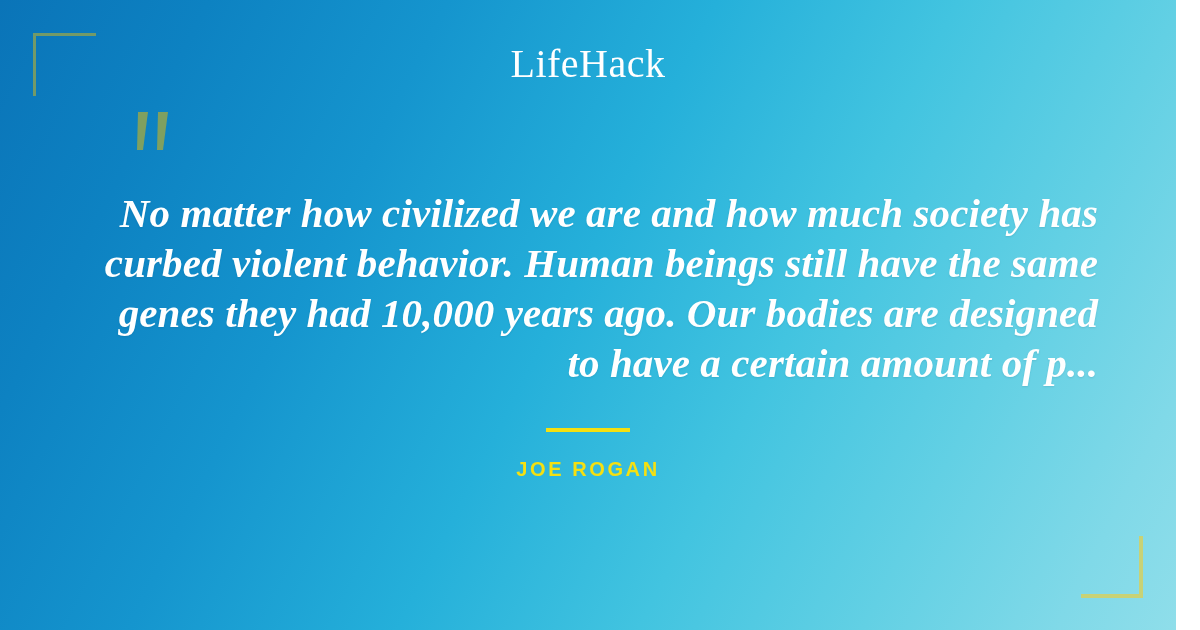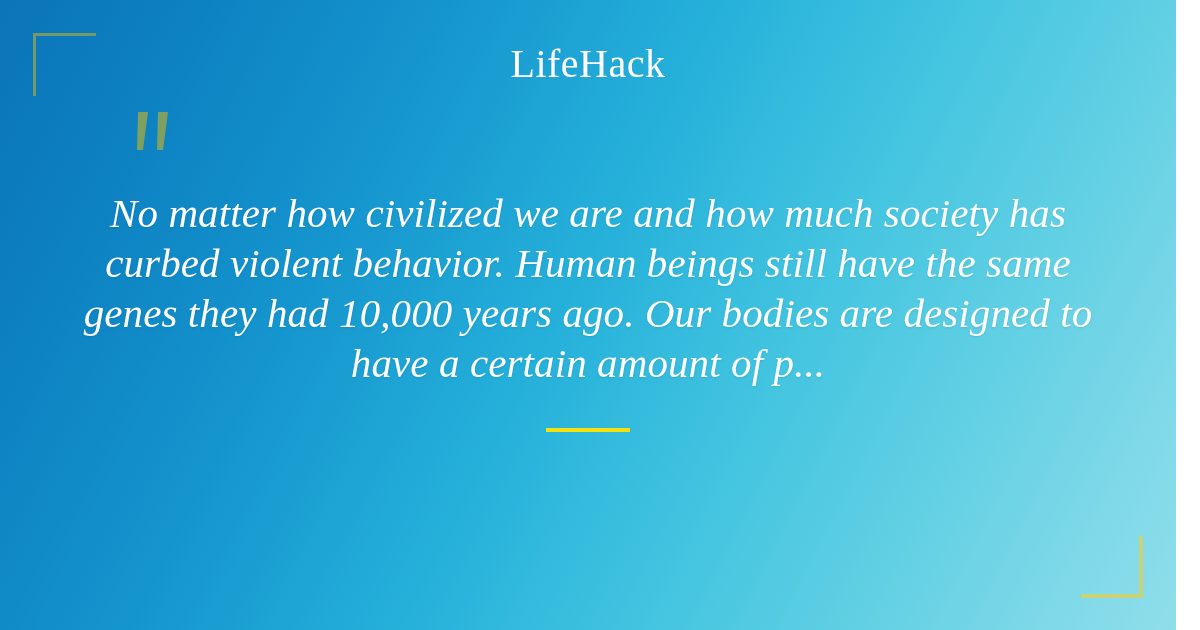--- a/index.html
+++ b/index.html
@@ -81,26 +81,27 @@
     left: 0;
     right: 0;
     top: 188px;
     padding: 0 78px;
     text-align: center;
   }
   .quote-text {
     margin: 0;
     font-family: "Liberation Serif", "DejaVu Serif", serif;
     font-style: italic;
-    font-weight: 400;
+    font-weight: 700;
     font-size: 41px;
     line-height: 50px;
     color: #ffffff;
     letter-spacing: 0.1px;
     text-shadow: 0 1px 2px rgba(0,60,90,.13);
+    text-align: right;
   }
 
   
   .attrib {
     position: absolute;
     left: 0;
     right: 0;
     top: 428px;
     text-align: center;
   }
@@ -137,15 +138,16 @@
       <path d="M30 8 L40 8 L35 46 L29 46 Z" fill="#7fa060"></path>
     </svg>
   </div>
 
   <div class="quote-wrap">
     <p class="quote-text">No matter how civilized we are and how much society has curbed violent behavior. Human beings still have the same genes they had 10,000 years ago. Our bodies are designed to have a certain amount of p...</p>
   </div>
 
   <div class="attrib">
     <hr class="divider">
+    <div class="author">JOE ROGAN</div>
   </div>
 
 </div>
 
 </body></html>

